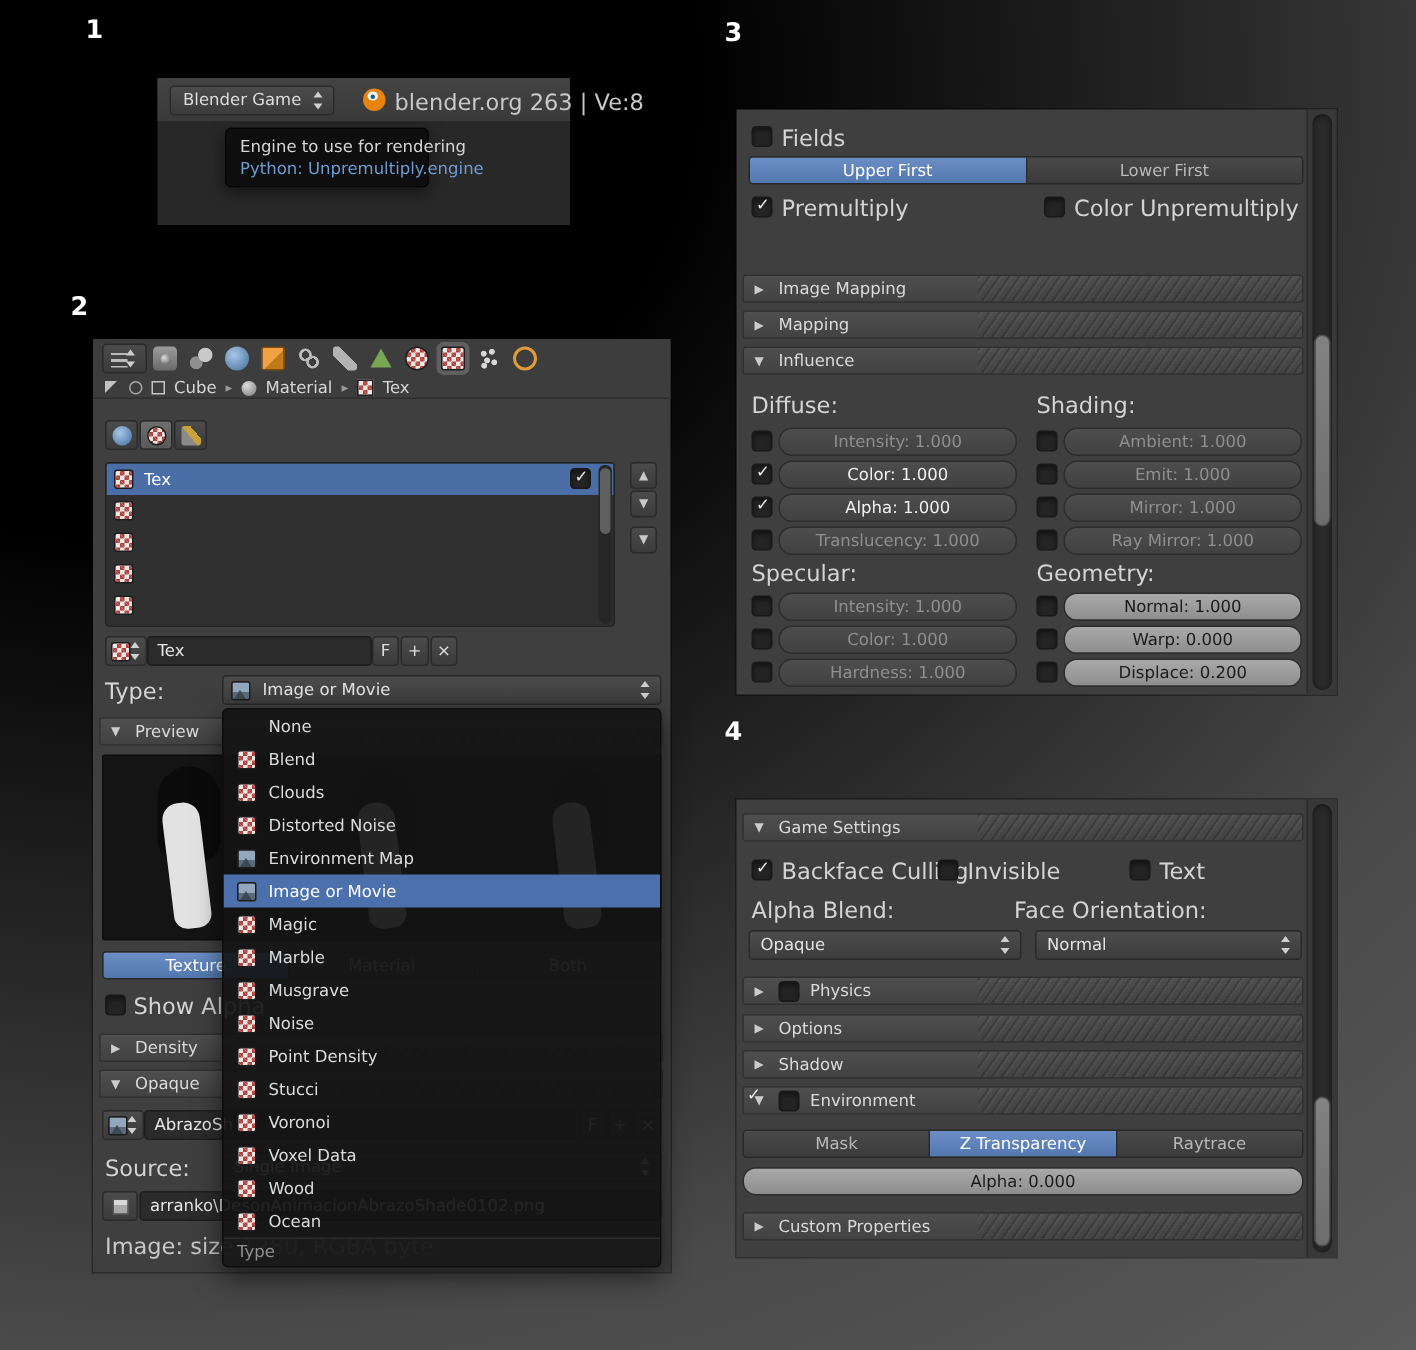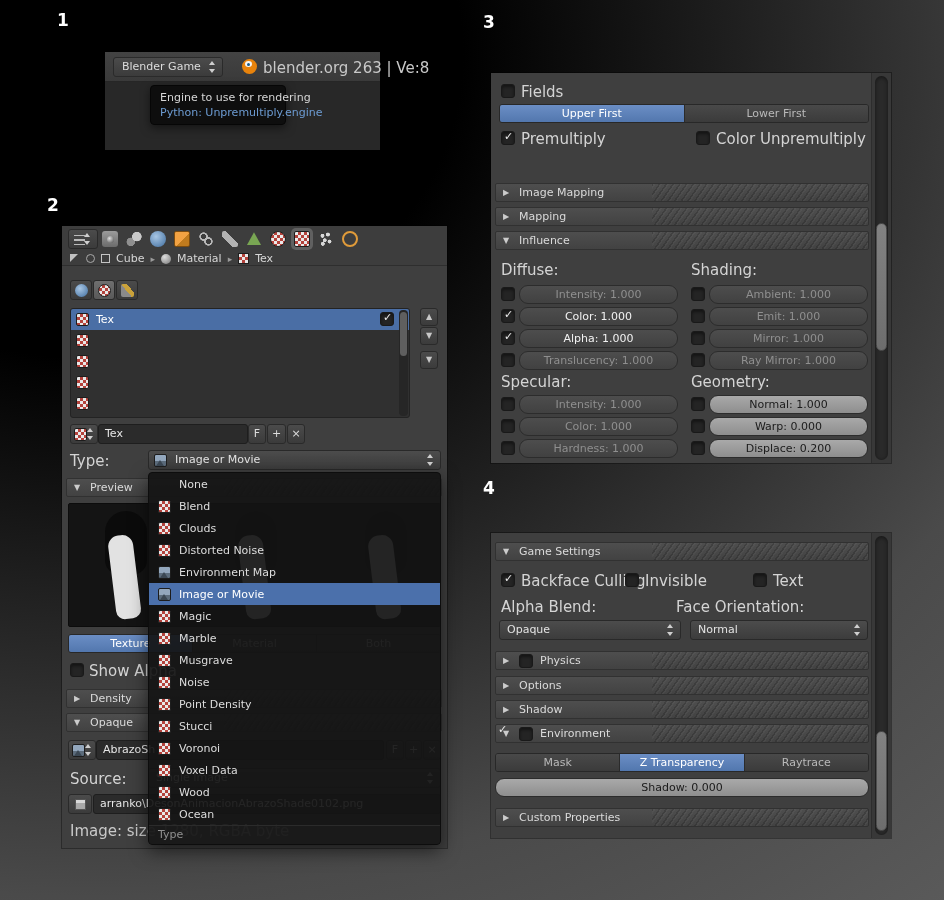--- a/index.html
+++ b/index.html
@@ -441,21 +441,21 @@
     <span class="cb on" style="position:static;flex:none"></span>
     <span>Environment</span>
     <span class="stripes"></span>
   </div>
 
   <div class="seg" style="left:4px;top:220px;width:374px">
     <div>Mask</div>
     <div class="sel">Z Transparency</div>
     <div>Raytrace</div>
   </div>
-  <div class="slider light" style="left:4px;top:245px;width:374px">Shadow: 0.000</div>
+  <div class="slider light" style="left:4px;top:245px;width:374px">Alpha: 0.000</div>
 
   <div class="hdr" style="left:4px;right:22px;top:275px">
     <span class="tri tri-r"></span>
     <span>Custom Properties</span>
     <span class="stripes"></span>
   </div>
 
   <div class="scrollcol" style="left:380px">
     <div class="track"></div>
     <div class="thumb" style="top:198px;height:100px"></div>

